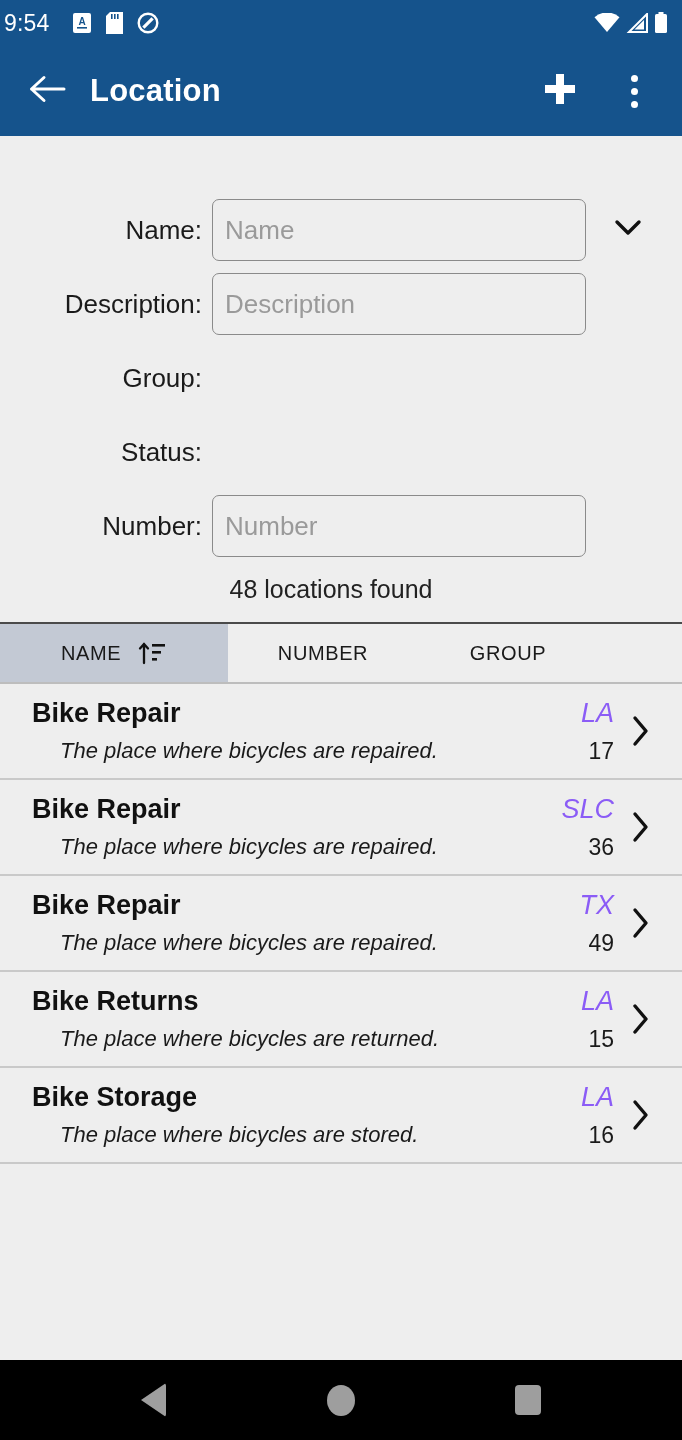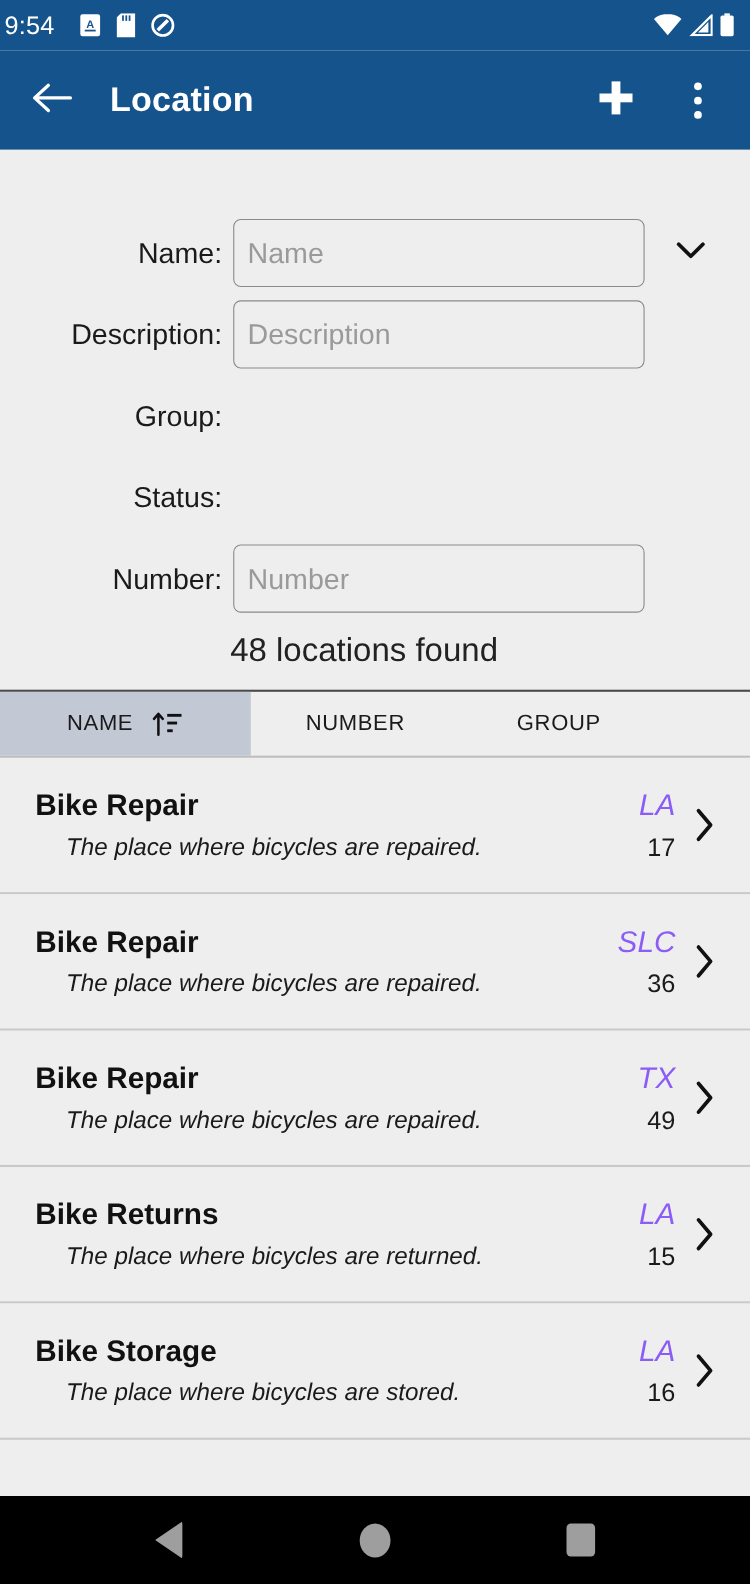--- a/index.html
+++ b/index.html
@@ -61,21 +61,21 @@
     height: 52px;
     display: flex;
     align-items: center;
     justify-content: center;
     cursor: pointer;
   }
   .appbar-title {
     color: #ffffff;
     font-size: 31px;
     font-weight: bold;
-    margin-left: 26px;
+    margin-left: 16px;
     letter-spacing: .2px;
     white-space: nowrap;
   }
   .appbar-actions {
     margin-left: auto;
     display: flex;
     align-items: center;
     gap: 26px;
     padding-right: 8px;
   }
@@ -161,21 +161,21 @@
     margin-left: 22px;
     width: 40px;
     height: 40px;
     display: flex;
     align-items: center;
     justify-content: center;
     cursor: pointer;
   }
   .results-count {
     text-align: center;
-    font-size: 30px;
+    font-size: 25px;
     color: #222222;
     padding: 12px 0 18px 0;
     padding-right: 20px;
   }
 
   
   .table-top-rule {
     height: 2px;
     background: #4a4a4a;
   }
@@ -208,21 +208,21 @@
   .th-group {
     width: 180px;
     cursor: pointer;
   }
   .sort-icon { display: flex; align-items: center; }
 
   
   .list { background: #eeeeee; }
   .list-item {
     position: relative;
-    height: 124px;
+    height: 96px;
     padding: 0 18px 0 32px;
     box-sizing: border-box;
     display: flex;
     align-items: center;
     border-bottom: 2px solid #c9c9c9;
     background: #eeeeee;
     cursor: pointer;
   }
   .li-texts {
     flex: 1 1 auto;

